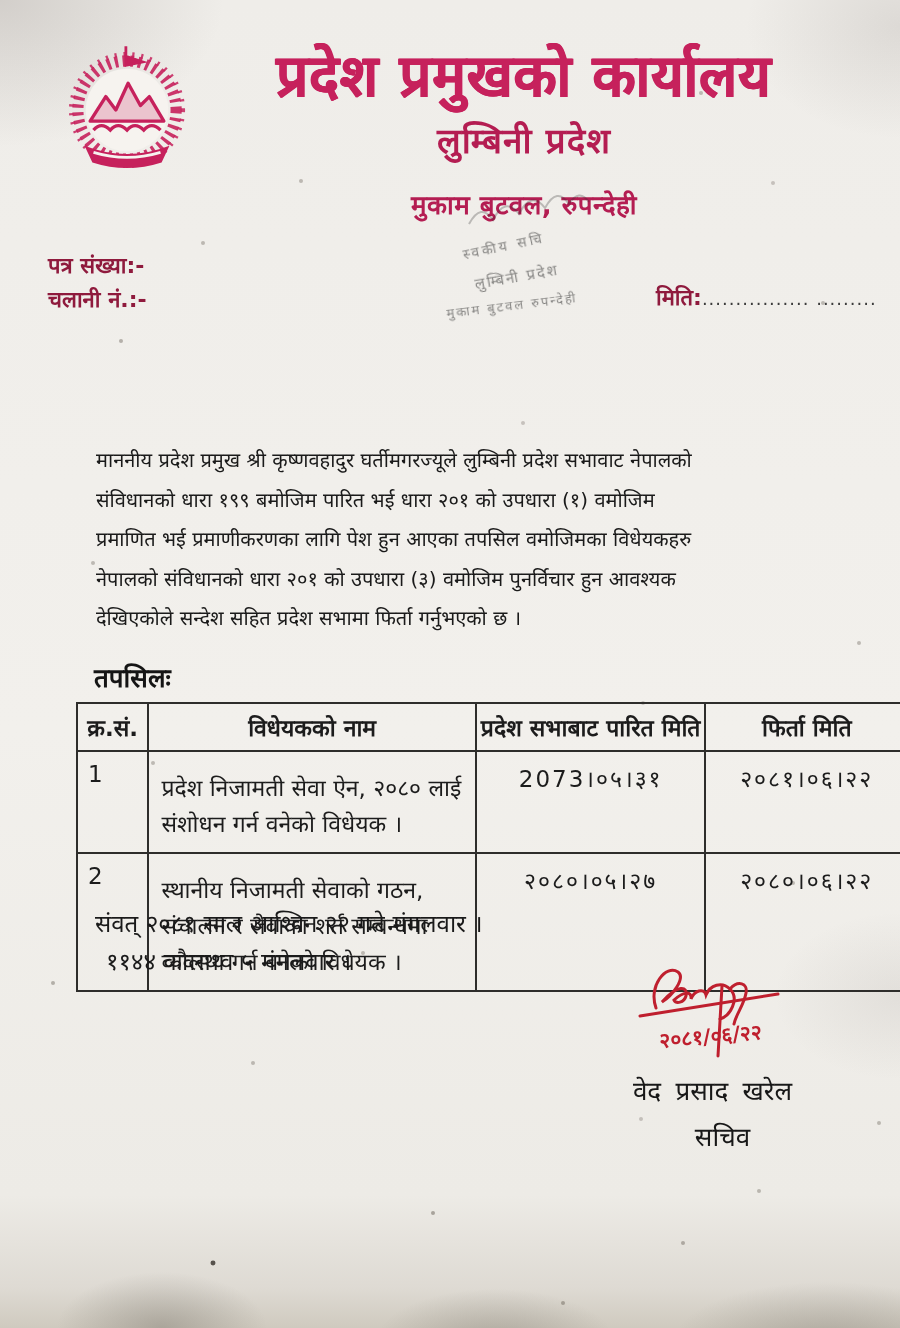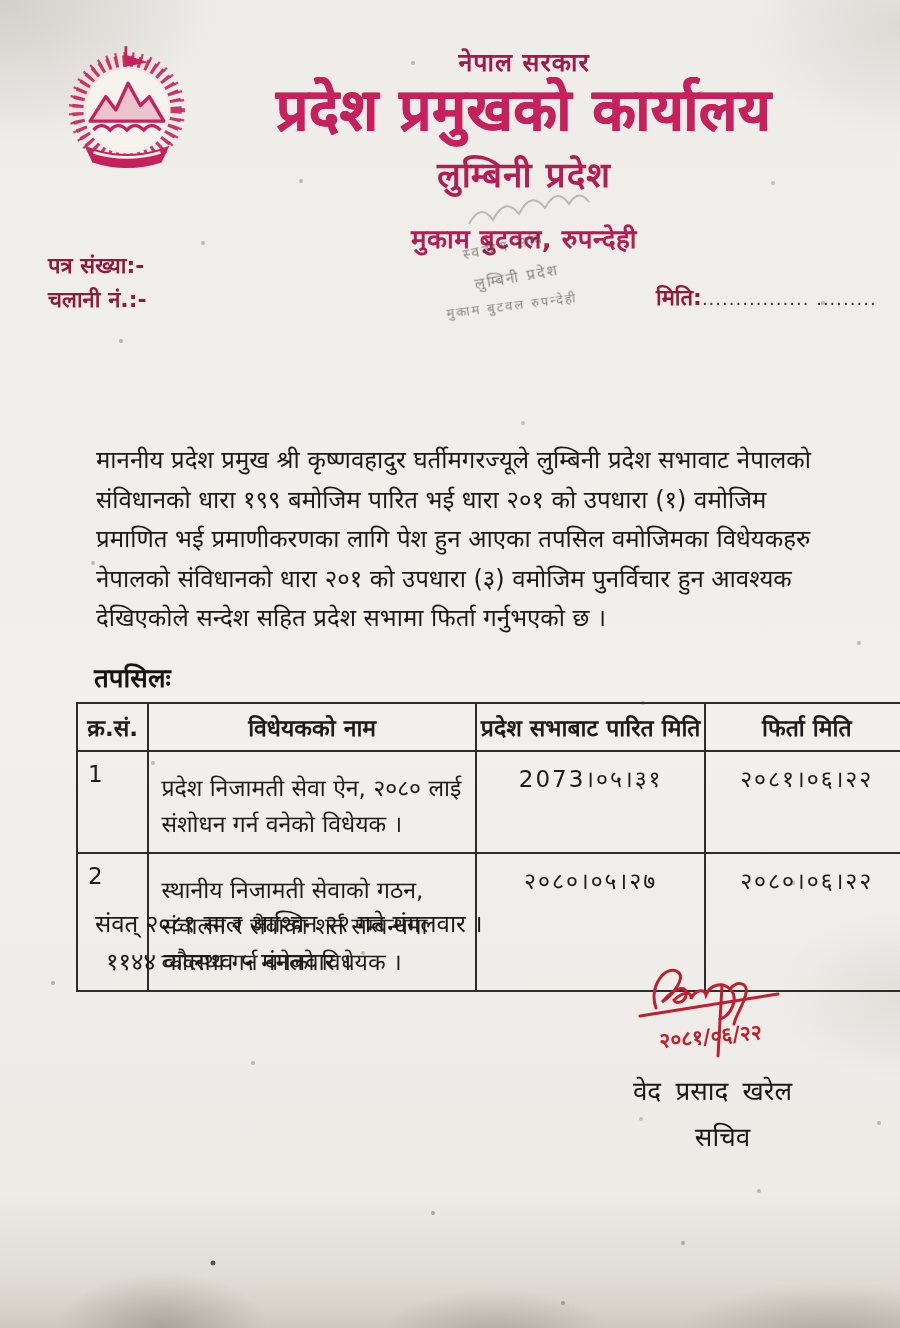--- a/index.html
+++ b/index.html
@@ -61,21 +61,21 @@
   .stamp .s1{position:absolute;left:34px;top:46px;font-size:14px;letter-spacing:3px;transform:rotate(-12deg);white-space:nowrap;filter:blur(.3px);}
   .stamp .s2{position:absolute;left:46px;top:76px;font-size:15px;letter-spacing:2px;transform:rotate(-10deg);white-space:nowrap;filter:blur(.3px);}
   .stamp .s3{position:absolute;left:18px;top:106px;font-size:13px;letter-spacing:2px;transform:rotate(-7deg);white-space:nowrap;filter:blur(.35px);}
   
   .ref-left{position:absolute;left:48px;top:249px;font-size:22px;font-weight:bold;color:#8f1a3d;line-height:34px;}
   .ref-date{position:absolute;left:656px;top:281px;font-size:22px;font-weight:bold;color:#8f1a3d;white-space:nowrap;}
   .ref-date .dots{color:#3c3c3c;font-weight:normal;font-size:18px;letter-spacing:1px;}
   
   .notice-title{position:absolute;left:0;right:0;top:340px;text-align:center;padding-left:16px;
     font-size:31px;font-weight:600;color:#151515;letter-spacing:1px;}
-  .body-text{position:absolute;left:96px;top:441px;width:770px;font-size:24px;line-height:39.5px;color:#1a1a1a;}
+  .body-text{position:absolute;left:96px;top:441px;width:770px;font-size:20px;line-height:39.5px;color:#1a1a1a;}
   .body-text div{white-space:nowrap;}
   .schedule{position:absolute;left:94px;top:659px;font-size:26px;font-weight:700;color:#151515;}
   
   .tbl-wrap{position:absolute;left:76px;top:702px;width:833px;}
   table{border-collapse:collapse;width:100%;}
   th,td{border:2px solid #2e2d2b;font-size:23px;padding:4px 8px;vertical-align:top;}
   th{font-weight:600;text-align:center;padding:7px 4px;white-space:nowrap;}
   td{line-height:36px;}
   td.c-sn{text-align:left;padding-left:10px;font-family:"DejaVu Sans",sans-serif;}
   td.c-name{padding:18px 10px 10px 12px;}
@@ -102,21 +102,20 @@
     </g>
     <circle cx="60" cy="60" r="37" fill="#f6f3ef"></circle>
     <path d="M59,12 l15,5 l-15,3 z M59,3 v18" stroke="#c6215c" stroke-width="2.5" fill="#c6215c"></path>
     <path d="M27,70 L41,48 L50,60 L61,36 L72,56 L80,48 L93,70 Z" fill="rgba(198,33,92,.22)" stroke="#c6215c" stroke-width="3" stroke-linejoin="round"></path>
     <path d="M30,78 q7,-8 15,0 q7,-8 15,0 q7,-8 15,0 q7,-8 15,0" stroke="#c6215c" stroke-width="3" fill="none"></path>
     <path d="M22,92 q38,15 76,0 l-7,15 q-31,10 -62,0 z" fill="#c6215c"></path>
     <path d="M30,98 q30,9 60,0" stroke="#f6f3ef" stroke-width="2.5" fill="none"></path>
   </svg>
 
   <div class="hdr">
-    <div class="gov">नेपाल सरकार</div>
     <div class="office">प्रदेश प्रमुखको कार्यालय</div>
     <div class="province">लुम्बिनी प्रदेश</div>
     <div class="addr">मुकाम बुटवल, रुपन्देही</div>
   </div>
 
   <div class="stamp">
     <svg class="scallop" width="130" height="42" viewBox="0 0 130 42">
       <path d="M5,32 q12,-22 24,-4 q12,-24 26,-6 q12,-24 26,-6 q12,-22 24,-4 q10,-16 20,-2" fill="none" stroke="rgba(45,45,45,.5)" stroke-width="2"></path>
     </svg>
     <span class="s1">स्वकीय सचि</span>

